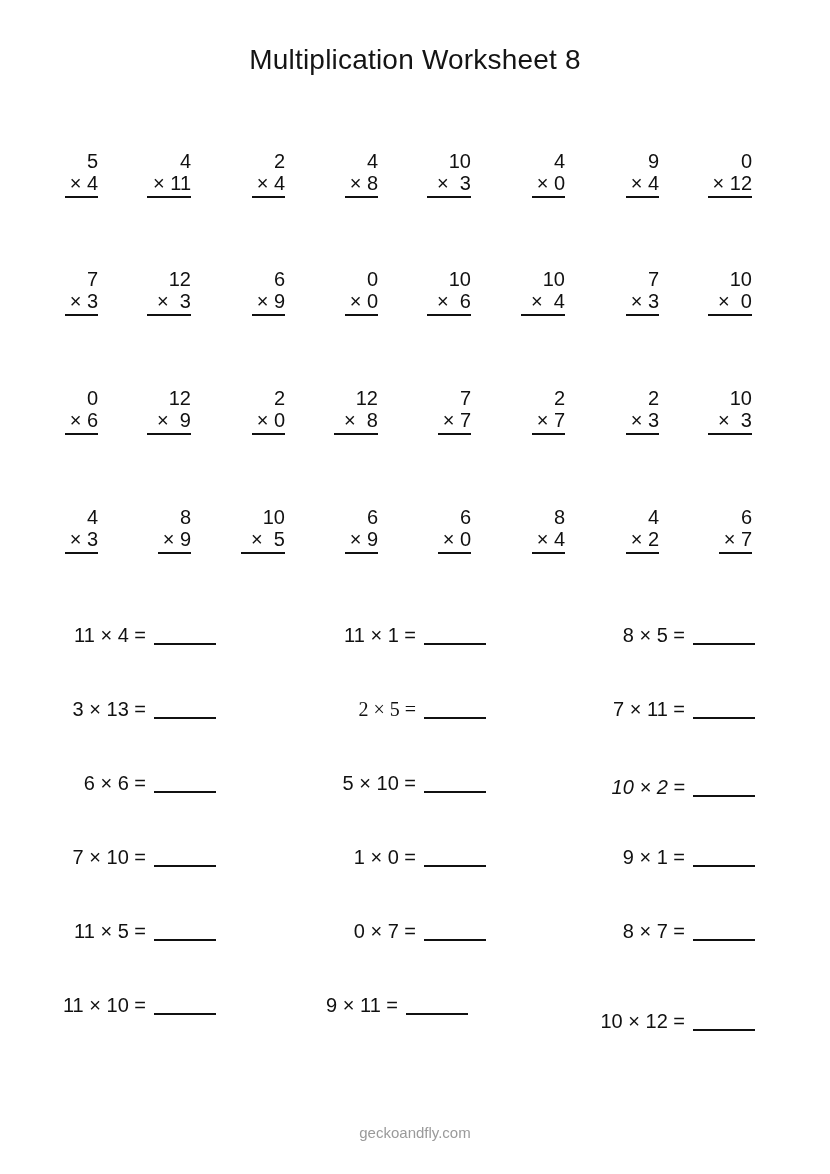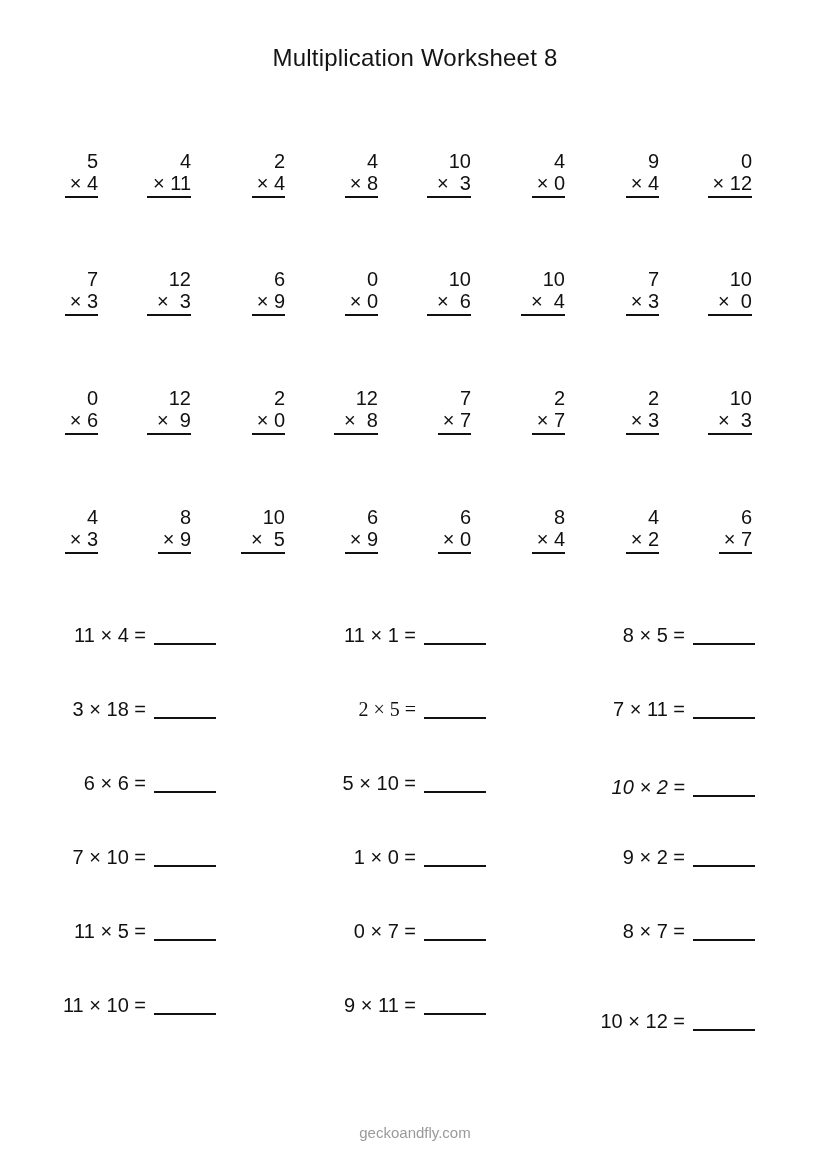--- a/index.html
+++ b/index.html
@@ -1,19 +1,19 @@
 <!DOCTYPE html>
 <html><head>
 <meta charset="utf-8">
 <style>
   html, body { margin: 0; padding: 0; background: #ffffff; }
   body { width: 830px; height: 1174px; position: relative; overflow: hidden;
          font-family: "Liberation Sans", "DejaVu Sans", sans-serif; color: #111; }
   .title { position: absolute; left: 0; right: 0; top: 44px; text-align: center;
-           font-size: 24px; letter-spacing: 0.2px; color: #141414; }
+           font-size: 28px; letter-spacing: 0.2px; color: #141414; }
   .vp { position: absolute; width: 70px; text-align: right; font-size: 20px; line-height: 22px; }
   .vp .top { display: block; height: 22px; }
   .vp .bot { display: block; height: 22px; white-space: pre; }
   .vp .line { position: absolute; right: 0; height: 2px; background: #111; top: 46px; }
   .hp { position: absolute; font-size: 20px; line-height: 24px; white-space: nowrap; }
   .hp .expr { position: absolute; right: 70px; top: 0; text-align: right; white-space: pre; }
   .hp .blank { position: absolute; right: 0; top: 20px; width: 62px; height: 2px; background: #111; }
   .footer { position: absolute; left: 0; right: 0; top: 1124px; text-align: center;
             font-size: 15px; color: #9a9a9a; }
 </style>
@@ -191,21 +191,21 @@
     </div>
     <div class="hp" style="left: 186px; width: 300px; height: 26px; top: 623px;">
       <span class="expr">11 × 1 =</span>
       <div class="blank"></div>
     </div>
     <div class="hp" style="left: 455px; width: 300px; height: 26px; top: 623px;">
       <span class="expr">8 × 5 =</span>
       <div class="blank"></div>
     </div>
     <div class="hp" style="left: -84px; width: 300px; height: 26px; top: 697px;">
-      <span class="expr">3 × 18 =</span>
+      <span class="expr">3 × 13 =</span>
       <div class="blank"></div>
     </div>
     <div class="hp" style="left: 186px; width: 300px; height: 26px; top: 697px; font-family: Liberation Serif, serif;">
       <span class="expr">2 × 5 =</span>
       <div class="blank"></div>
     </div>
     <div class="hp" style="left: 455px; width: 300px; height: 26px; top: 697px;">
       <span class="expr">7 × 11 =</span>
       <div class="blank"></div>
     </div>
@@ -223,40 +223,40 @@
     </div>
     <div class="hp" style="left: -84px; width: 300px; height: 26px; top: 845px;">
       <span class="expr">7 × 10 =</span>
       <div class="blank"></div>
     </div>
     <div class="hp" style="left: 186px; width: 300px; height: 26px; top: 845px;">
       <span class="expr">1 × 0 =</span>
       <div class="blank"></div>
     </div>
     <div class="hp" style="left: 455px; width: 300px; height: 26px; top: 845px;">
-      <span class="expr">9 × 2 =</span>
+      <span class="expr">9 × 1 =</span>
       <div class="blank"></div>
     </div>
     <div class="hp" style="left: -84px; width: 300px; height: 26px; top: 919px;">
       <span class="expr">11 × 5 =</span>
       <div class="blank"></div>
     </div>
     <div class="hp" style="left: 186px; width: 300px; height: 26px; top: 919px;">
       <span class="expr">0 × 7 =</span>
       <div class="blank"></div>
     </div>
     <div class="hp" style="left: 455px; width: 300px; height: 26px; top: 919px;">
       <span class="expr">8 × 7 =</span>
       <div class="blank"></div>
     </div>
     <div class="hp" style="left: -84px; width: 300px; height: 26px; top: 993px;">
       <span class="expr">11 × 10 =</span>
       <div class="blank"></div>
     </div>
-    <div class="hp" style="left: 186px; width: 300px; height: 26px; top: 993px;">
+    <div class="hp" style="left: 168px; width: 300px; height: 26px; top: 993px;">
       <span class="expr">9 × 11 =</span>
       <div class="blank"></div>
     </div>
     <div class="hp" style="left: 455px; width: 300px; height: 26px; top: 993px; margin-top: 16px;">
       <span class="expr">10 × 12 =</span>
       <div class="blank"></div>
     </div>
   </div>
 
 <div class="footer">geckoandfly.com</div>

